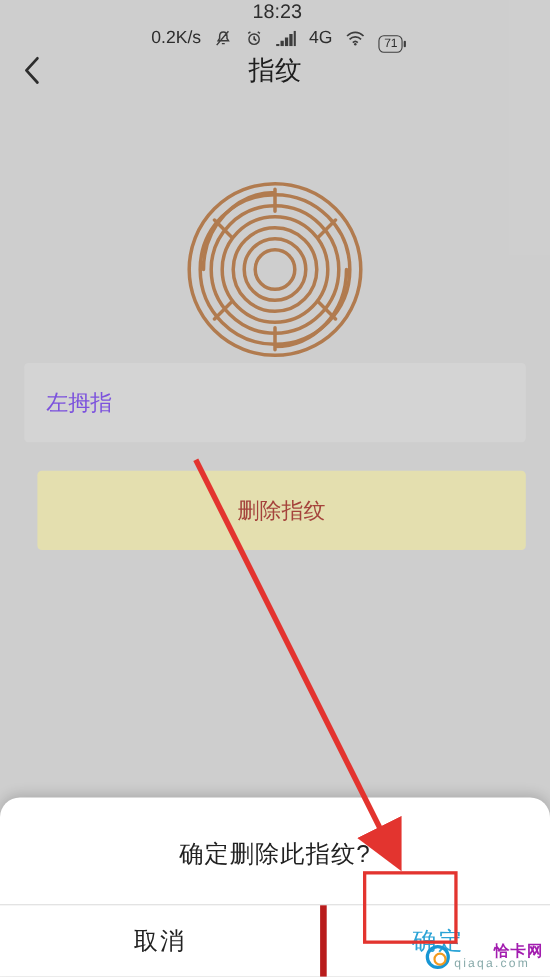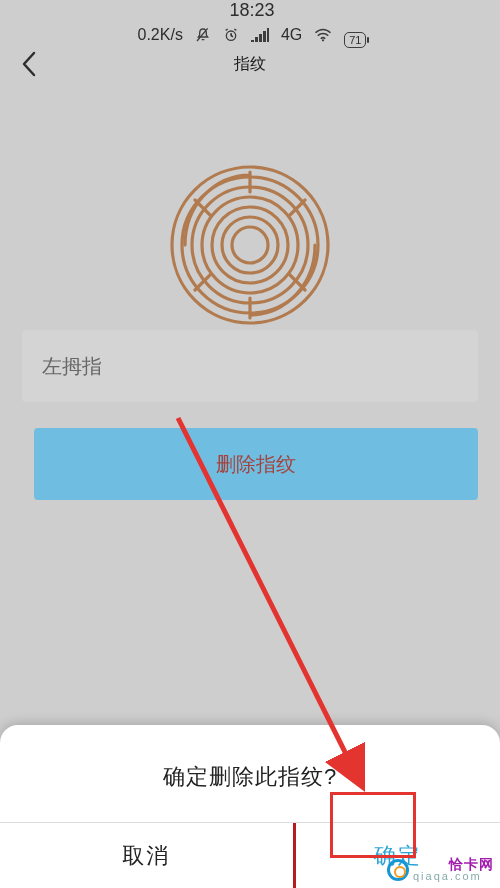--- a/index.html
+++ b/index.html
@@ -42,38 +42,38 @@
     position: absolute; top: 34px; left: 0; right: 0;
     height: 60px;
     display: flex; align-items: center; justify-content: center;
   }
   .back {
     position: absolute; left: 14px; top: 50%; transform: translateY(-50%);
     width: 32px; height: 32px; display: flex; align-items: center; justify-content: center;
     font-size: 28px; color: #333;
   }
   .title {
-    font-size: 16px; color: #222; font-weight: 500;
+    font-size: 24px; color: #222; font-weight: 500;
   }
   
   .fp-wrap {
     position: absolute; top: 160px; left: 50%; transform: translateX(-50%);
     width: 170px; height: 170px;
   }
   
   .name-field {
     position: absolute; top: 330px; left: 22px; right: 22px;
     height: 72px; background: #ececec; border-radius: 4px;
     display: flex; align-items: center; padding: 0 20px;
-    font-size: 20px; color: #737373;
+    font-size: 20px; color: #8b5cf6;
   }
   
   .delete-row {
     position: absolute; top: 428px; left: 34px; right: 22px;
-    height: 72px; background: #7dd3fc; border-radius: 4px;
+    height: 72px; background: #fef9c3; border-radius: 4px;
     display: flex; align-items: center; justify-content: center;
     font-size: 20px; color: #b84b43;
   }
   
   .dialog {
     position: absolute; left: 0; right: 0; bottom: 0;
     background: #ffffff;
     border-top-left-radius: 18px; border-top-right-radius: 18px;
     padding-top: 31px;
     box-shadow: 0 -2px 12px rgba(0,0,0,0.18);
@@ -85,21 +85,21 @@
   .dialog-btns {
     display: flex; border-top: 1px solid #ddd;
     height: 66px;
   }
   .dialog-btn {
     flex: 1; display: flex; align-items: center; justify-content: center;
     font-size: 22px; color: #222; letter-spacing: 2px;
     position: relative;
     margin-left: 44px;
   }
-  .dialog-btn + .dialog-btn { border-left: 3px solid #b91c1c; }
+  .dialog-btn + .dialog-btn { border-left: 6px solid #b91c1c; }
   .dialog-btn.confirm { color: #2aa3d6; }
   
   .hl {
     position: absolute; pointer-events: none;
     border: 3px solid #e3342f;
     left: 330px; top: 792px; width: 86px; height: 66px;
   }
   
   .arrow {
     position: absolute; left: 0; top: 0; width: 500px; height: 888px;

